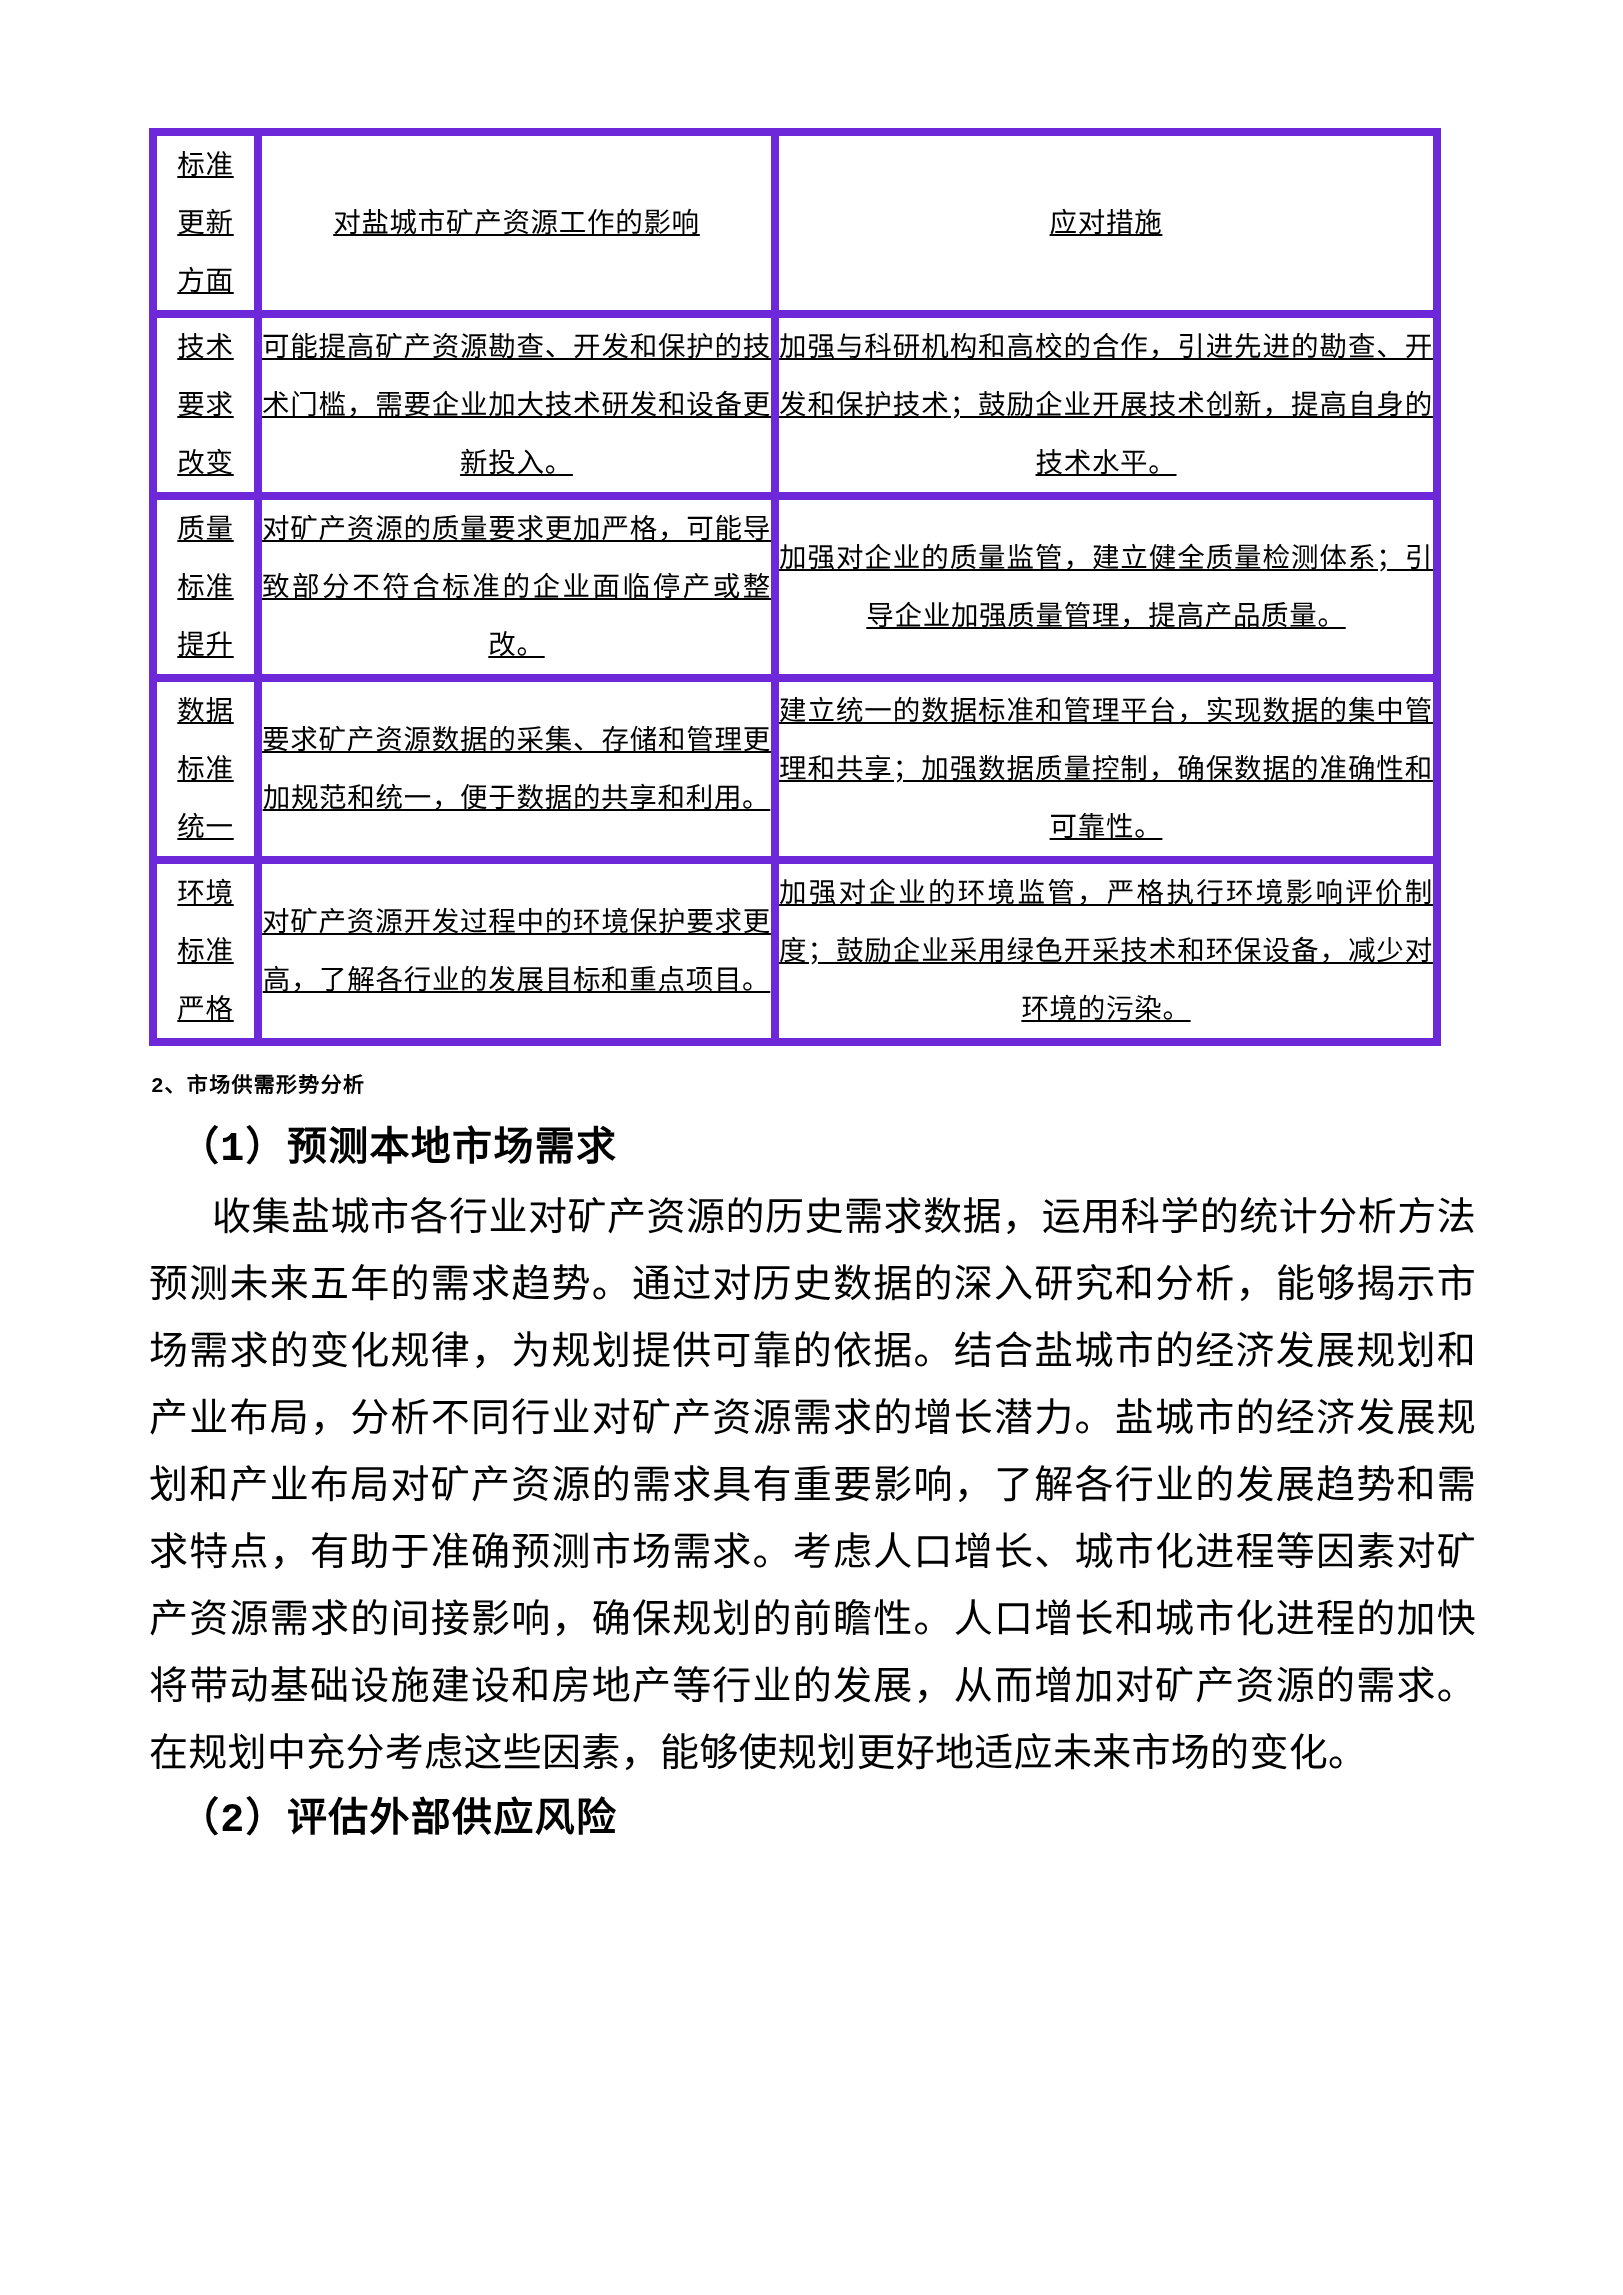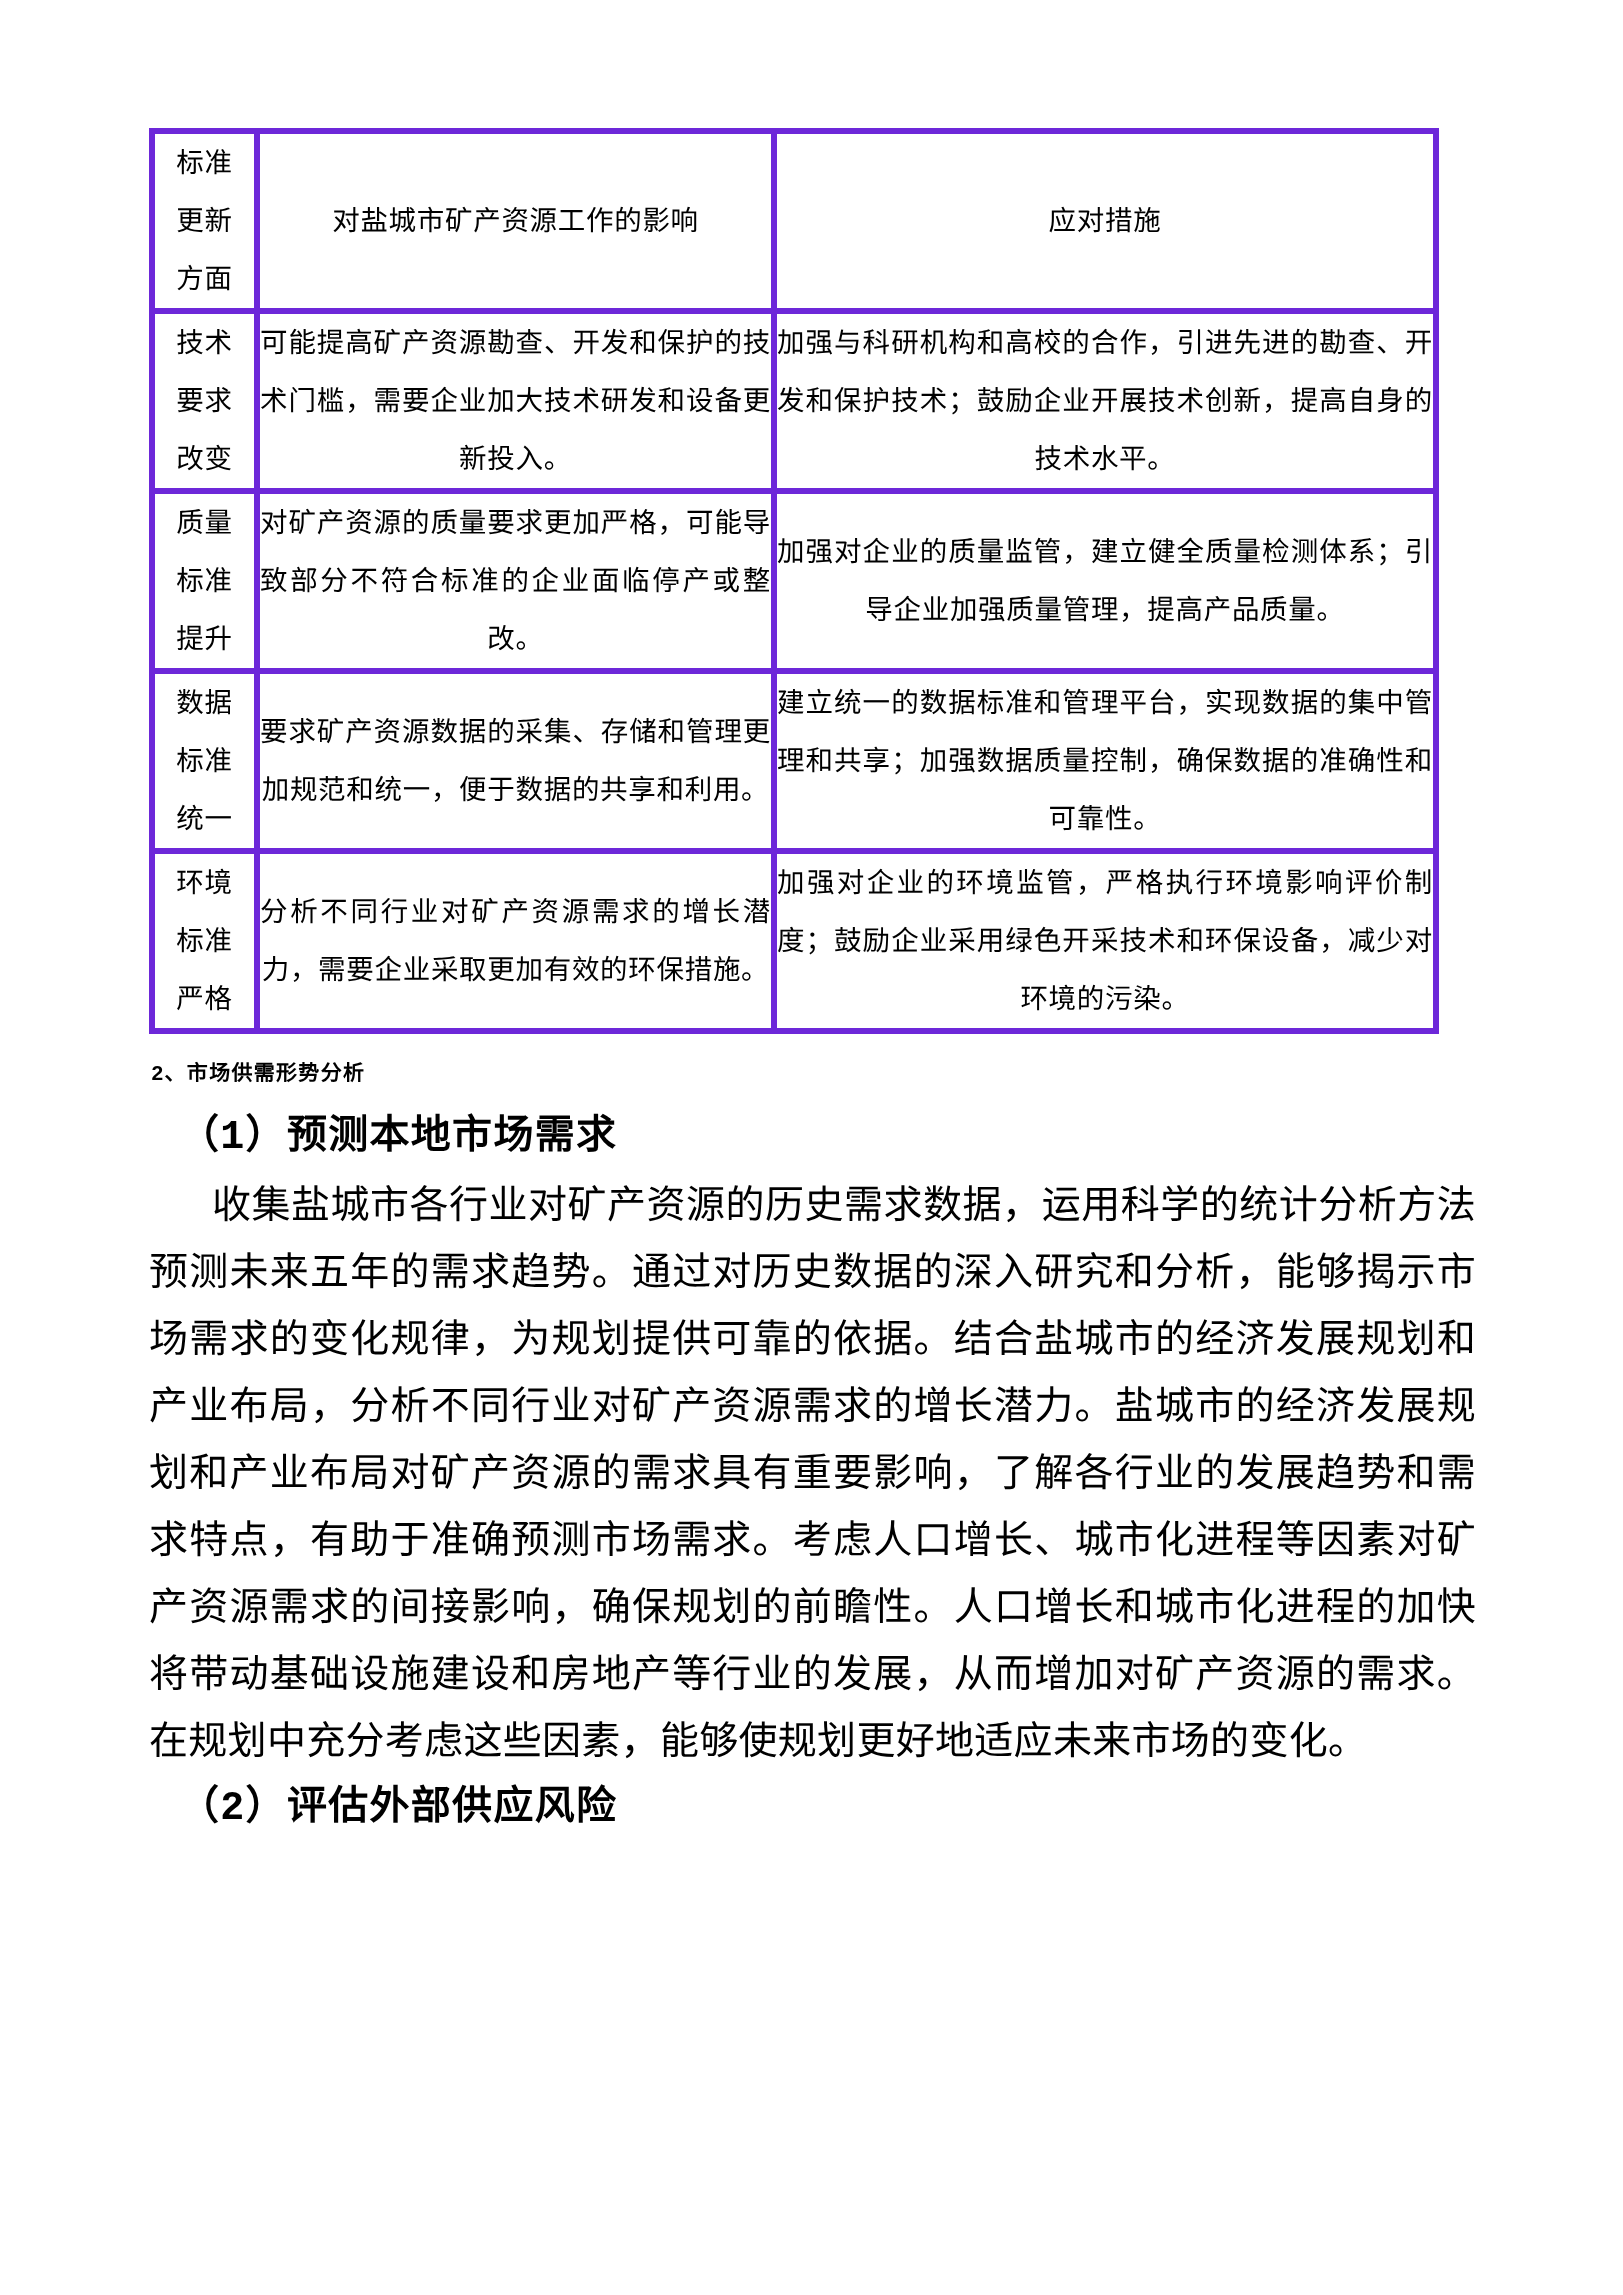--- a/index.html
+++ b/index.html
@@ -25,27 +25,28 @@
   }
 
   
   .impact-table {
     width: 1284px;
     border-collapse: collapse;
     table-layout: fixed;
     margin: 9.8px 0 0 0;
   }
   .impact-table td {
-    border: 6px solid #6d28d9;
+    border: 8px solid #6d28d9;
     padding: 0;
     vertical-align: middle;
     font-size: 27.5px;
     line-height: 58px;
     font-family: "Liberation Serif", "DejaVu Serif", serif;
     letter-spacing: 0.7px;
+    text-decoration: underline;
   }
   .col-aspect { width: 105px; }
   .col-impact { width: 517px; }
   .col-measure { width: 662px; }
 
   .cell-aspect {
     text-align: center;
     padding: 11.8px 3.9px 14.4px 3.9px;
   }
   .cell-aspect span {
@@ -144,21 +145,21 @@
         <td class="cell-body">要求矿产资源数据的采集、存储和管理更加规范和统一，便于数据的共享和利用。</td>
         <td class="cell-body">建立统一的数据标准和管理平台，实现数据的集中管理和共享；加强数据质量控制，确保数据的准确性和可靠性。</td>
       </tr>
 
       <tr>
         <td class="cell-aspect">
           <span>环境</span>
           <span>标准</span>
           <span>严格</span>
         </td>
-        <td class="cell-body">分析不同行业对矿产资源需求的增长潜力，需要企业采取更加有效的环保措施。</td>
+        <td class="cell-body">对矿产资源开发过程中的环境保护要求更高，了解各行业的发展目标和重点项目。</td>
         <td class="cell-body">加强对企业的环境监管，严格执行环境影响评价制度；鼓励企业采用绿色开采技术和环保设备，减少对环境的污染。</td>
       </tr>
     </tbody>
   </table>
 
   <h2 class="h-sub">2、市场供需形势分析</h2>
 
   <h3 class="h-item">（1）预测本地市场需求</h3>
 
   <p class="para">收集盐城市各行业对矿产资源的历史需求数据，运用科学的统计分析方法预测未来五年的需求趋势。通过对历史数据的深入研究和分析，能够揭示市场需求的变化规律，为规划提供可靠的依据。结合盐城市的经济发展规划和产业布局，分析不同行业对矿产资源需求的增长潜力。盐城市的经济发展规划和产业布局对矿产资源的需求具有重要影响，了解各行业的发展趋势和需求特点，有助于准确预测市场需求。考虑人口增长、城市化进程等因素对矿产资源需求的间接影响，确保规划的前瞻性。人口增长和城市化进程的加快将带动基础设施建设和房地产等行业的发展，从而增加对矿产资源的需求。在规划中充分考虑这些因素，能够使规划更好地适应未来市场的变化。</p>

